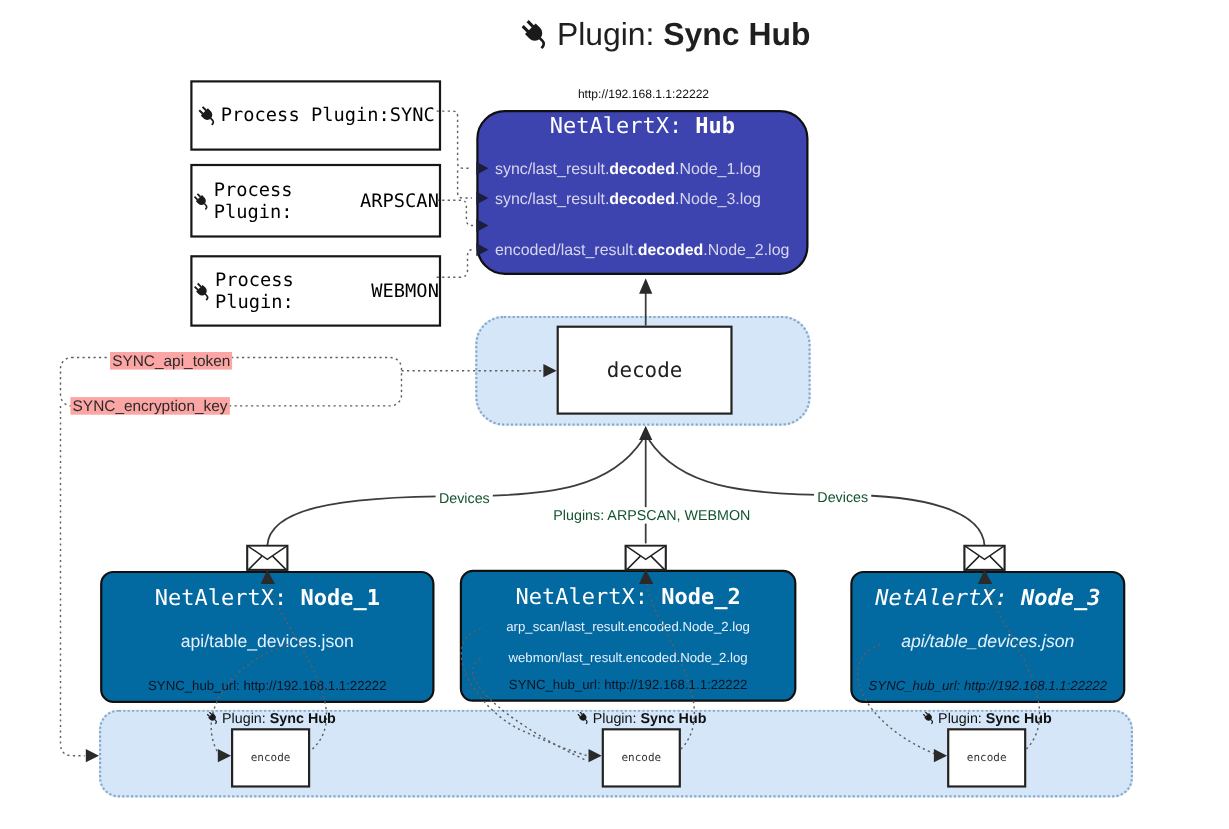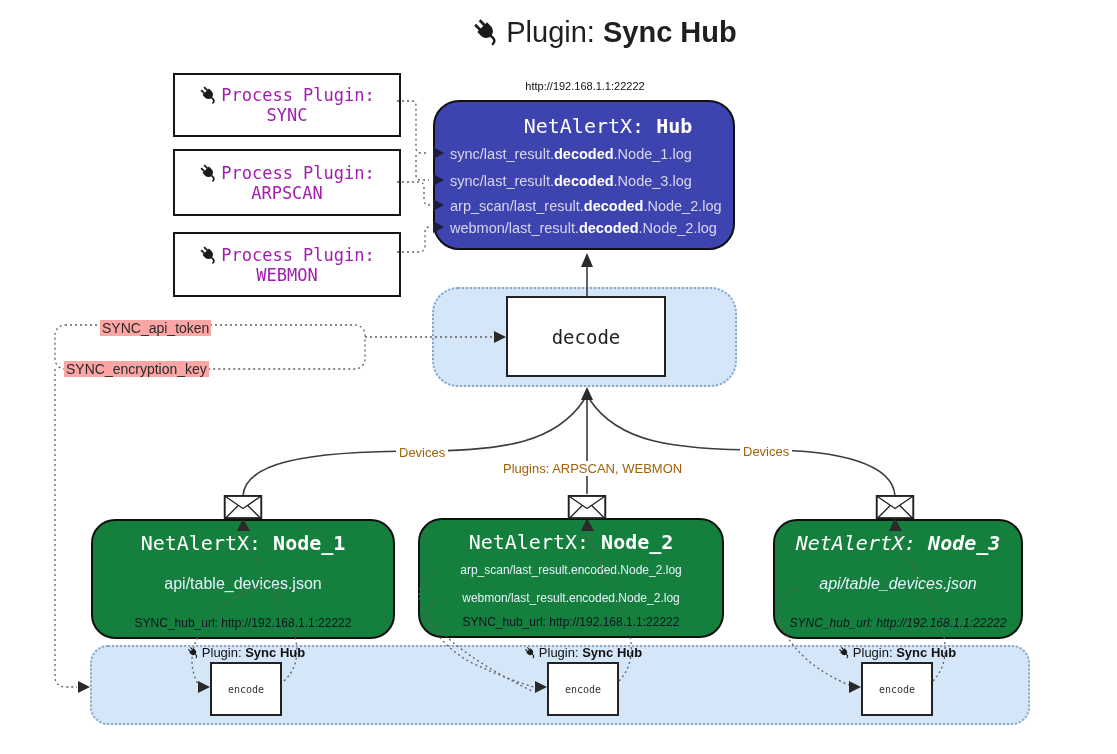--- a/index.html
+++ b/index.html
@@ -6,44 +6,44 @@
   #canvas{position:relative;width:1117px;height:754px;background:#fff;overflow:hidden;
           font-family:"Liberation Sans",sans-serif;color:#1a1a1a;}
   .abs{position:absolute;}
   .mono{font-family:"DejaVu Sans Mono","Liberation Mono",monospace;}
   
   .title-bar{top:16px;left:0;width:100%;text-align:center;font-size:29px;color:#1f1f1f;}
   .title-bar .plug{width:30px;height:30px;vertical-align:-5px;margin-right:4px;}
   .title-bold{font-weight:700;}
   
   .pbox{left:173px;width:224px;background:#fff;border:2px solid #161616;z-index:2;
-        display:flex;flex-direction:column;align-items:center;justify-content:center;
-        font-size:17px;color:#a21caf;}
+        display:flex;flex-direction:row;align-items:center;justify-content:center;
+        font-size:17px;color:#000000;}
   .pbox .row1{display:flex;align-items:center;gap:2px;}
   .pbox .plug{width:20px;height:20px;}
   
   .hub-url{top:80px;left:465px;width:240px;text-align:center;font-size:11px;color:#111;z-index:2;}
   .hub{left:433px;top:100px;width:302px;height:150px;background:#3d43af;border:2px solid #101010;
        border-radius:26px;z-index:2;box-sizing:border-box;}
-  .hub-title{position:absolute;top:12px;width:100%;text-align:center;font-size:20px;color:#fff;margin-left:24px;}
+  .hub-title{position:absolute;top:0;width:100%;text-align:center;font-size:20px;color:#fff;}
   .hub-row{position:absolute;left:15px;right:2px;height:18px;font-size:14.5px;color:#d7d7ec;white-space:nowrap;}
   .hub-row b{color:#ffffff;}
   
   .lightbox{background:#d4e6f8;border:2px dotted #85a8cc;box-sizing:border-box;z-index:1;}
   .decode-wrap{left:432px;top:287px;width:305px;height:100px;border-radius:26px;}
   .decode-box{left:506px;top:296px;width:160px;height:81px;background:#fff;border:2px solid #222;
               box-sizing:border-box;display:flex;align-items:center;justify-content:center;
               font-size:19px;color:#222;z-index:2;}
   
-  .line-label{z-index:6;background:#fff;padding:0 3px;font-size:13px;color:#a16207;white-space:nowrap;}
+  .line-label{z-index:6;background:#fff;padding:0 3px;font-size:13px;color:#14532d;white-space:nowrap;}
   .token-label{z-index:6;background:#fca5a5;padding:0 2px;font-size:14px;color:#2a2a2a;white-space:nowrap;}
   
   .envelope{width:40px;height:25px;z-index:6;}
   
-  .node{background:#15803d;border:2px solid #101010;border-radius:24px;z-index:2;box-sizing:border-box;}
+  .node{background:#0369a1;border:2px solid #101010;border-radius:12px;z-index:2;box-sizing:border-box;}
   .node-title{position:absolute;top:10px;width:100%;text-align:center;font-size:20px;color:#fff;}
   .node-line{position:absolute;width:100%;text-align:center;font-size:15px;color:#e6f1fc;white-space:nowrap;}
   .node-line.small{font-size:12px;}
   .node-footer{position:absolute;bottom:7px;width:100%;text-align:center;font-size:12px;color:#0c1320;}
   
   .bottom-wrap{left:90px;top:645px;width:940px;height:80px;border-radius:18px;}
   .encode-box{top:662px;width:72px;height:54px;background:#fff;border:2px solid #222;box-sizing:border-box;
               display:flex;align-items:center;justify-content:center;font-size:10px;color:#333;z-index:2;}
   .enc-label{top:645px;width:160px;text-align:center;font-size:13px;color:#111;z-index:6;white-space:nowrap;}
   .enc-label .plug{width:13px;height:13px;vertical-align:-2px;margin-right:2px;}
@@ -112,22 +112,21 @@
         <span>Process Plugin:</span>
       </div>
     <div>WEBMON</div>
   </div>
 
   <div class="abs hub-url">http://192.168.1.1:22222</div>
   <div class="abs hub">
     <div class="hub-title mono"><span>NetAlertX: </span><b>Hub</b></div>
     <div class="hub-row" style="top:44px;"><span>sync/last_result.</span><b>decoded</b><span>.Node_1.log</span></div>
     <div class="hub-row" style="top:71px;"><span>sync/last_result.</span><b>decoded</b><span>.Node_3.log</span></div>
-    <div class="hub-row" style="top:96px;"><span>arp_scan/last_result.</span><b>decoded</b><span>.Node_2.log</span></div>
-    <div class="hub-row" style="top:118px;"><span>webmon/last_result.</span><b>decoded</b><span>.Node_2.log</span></div>
+    <div class="hub-row" style="top:118px;"><span>encoded/last_result.</span><b>decoded</b><span>.Node_2.log</span></div>
   </div>
 
   <div class="abs lightbox decode-wrap"></div>
   <div class="abs decode-box mono">decode</div>
 
   <div class="abs token-label" style="left:100px;top:320px;">SYNC_api_token</div>
   <div class="abs token-label" style="left:64px;top:361px;">SYNC_encryption_key</div>
 
   <div class="abs line-label" style="left:396px;top:445px;">Devices</div>
   <div class="abs line-label" style="left:740px;top:444px;">Devices</div>

